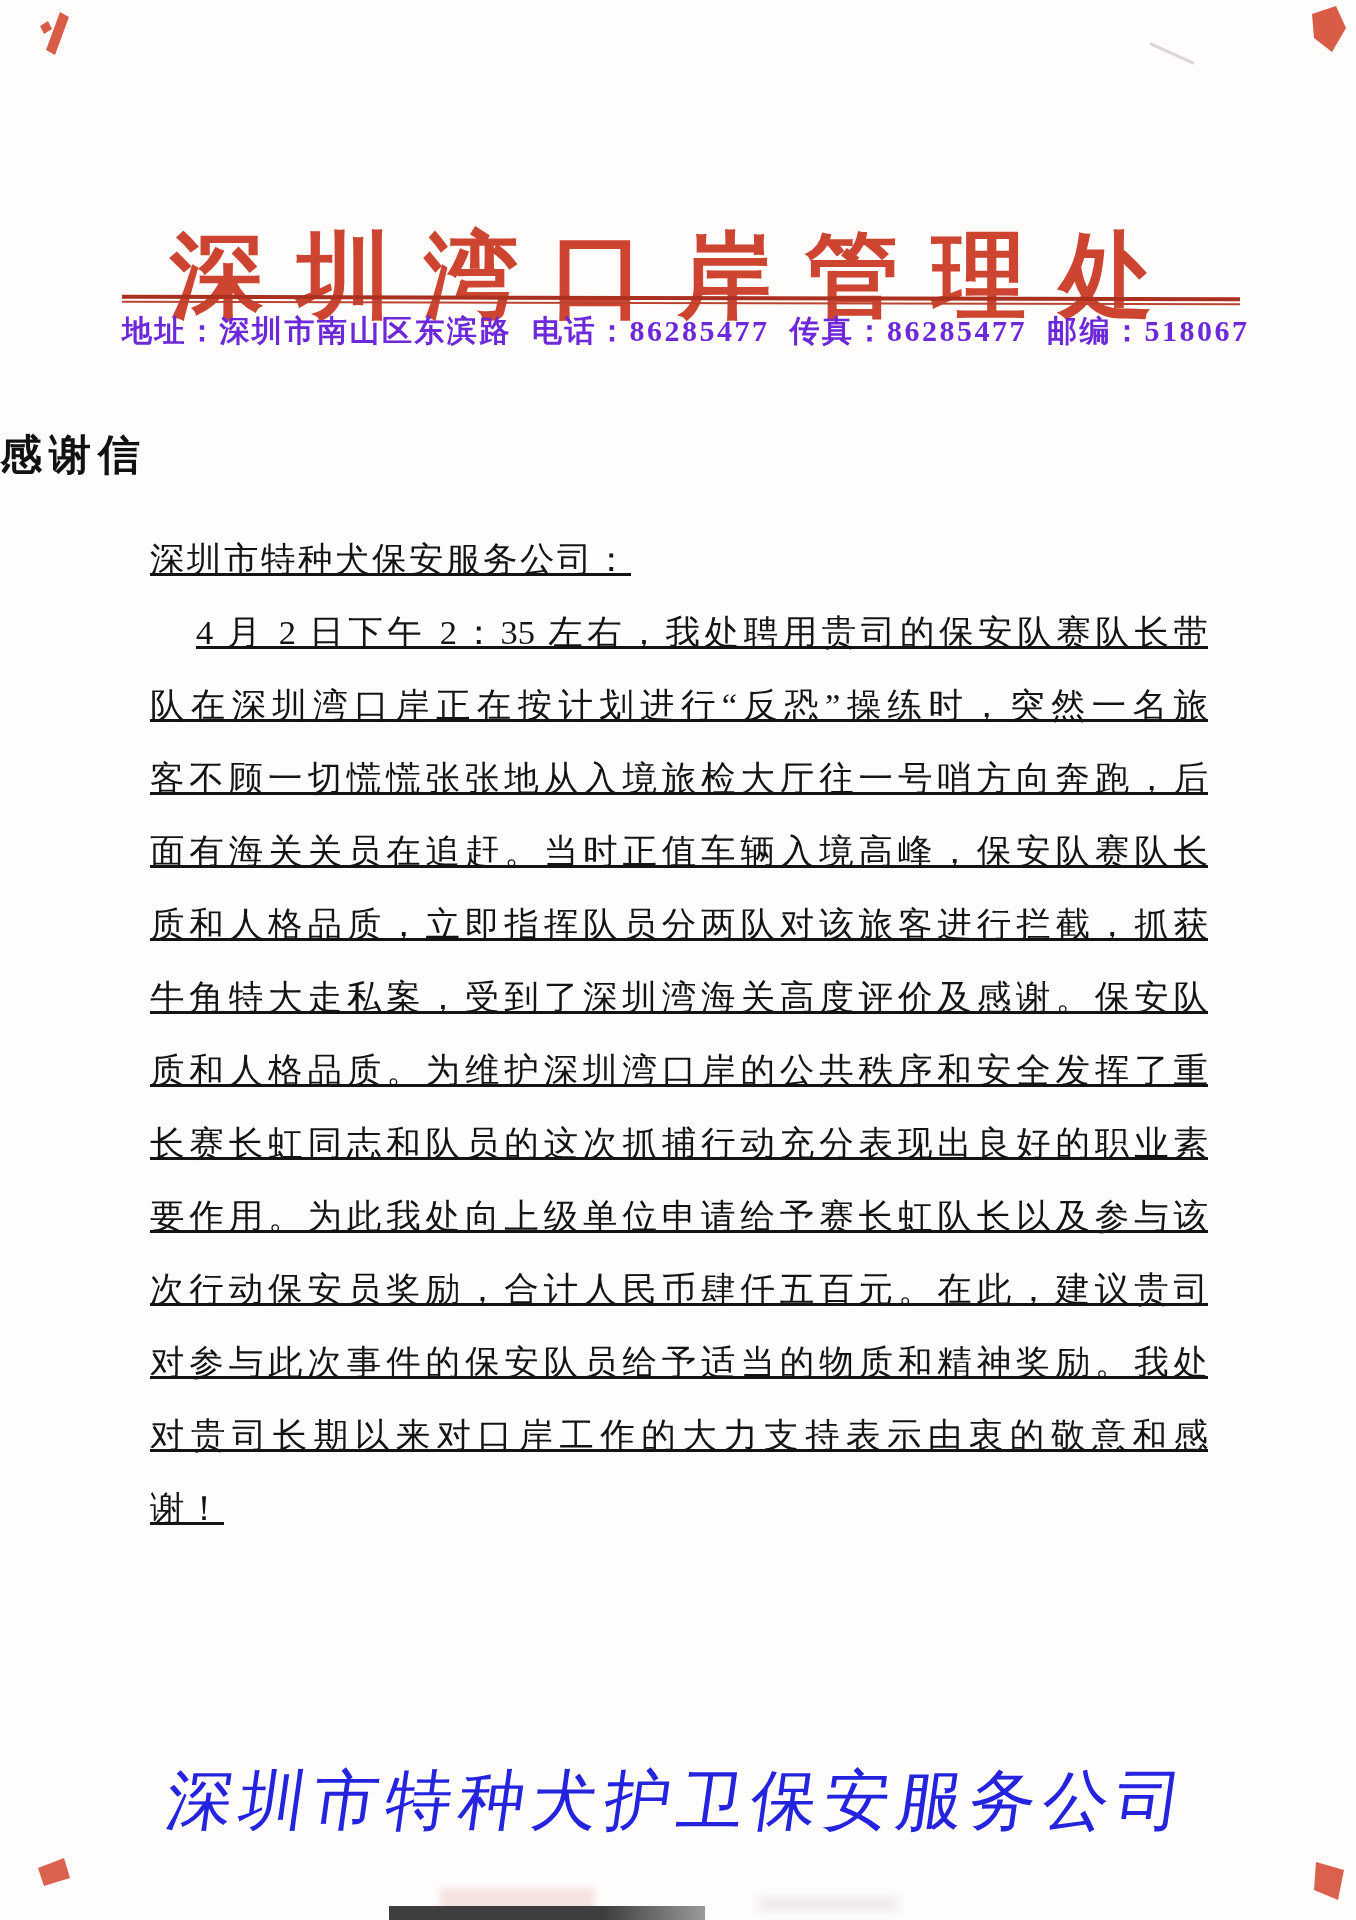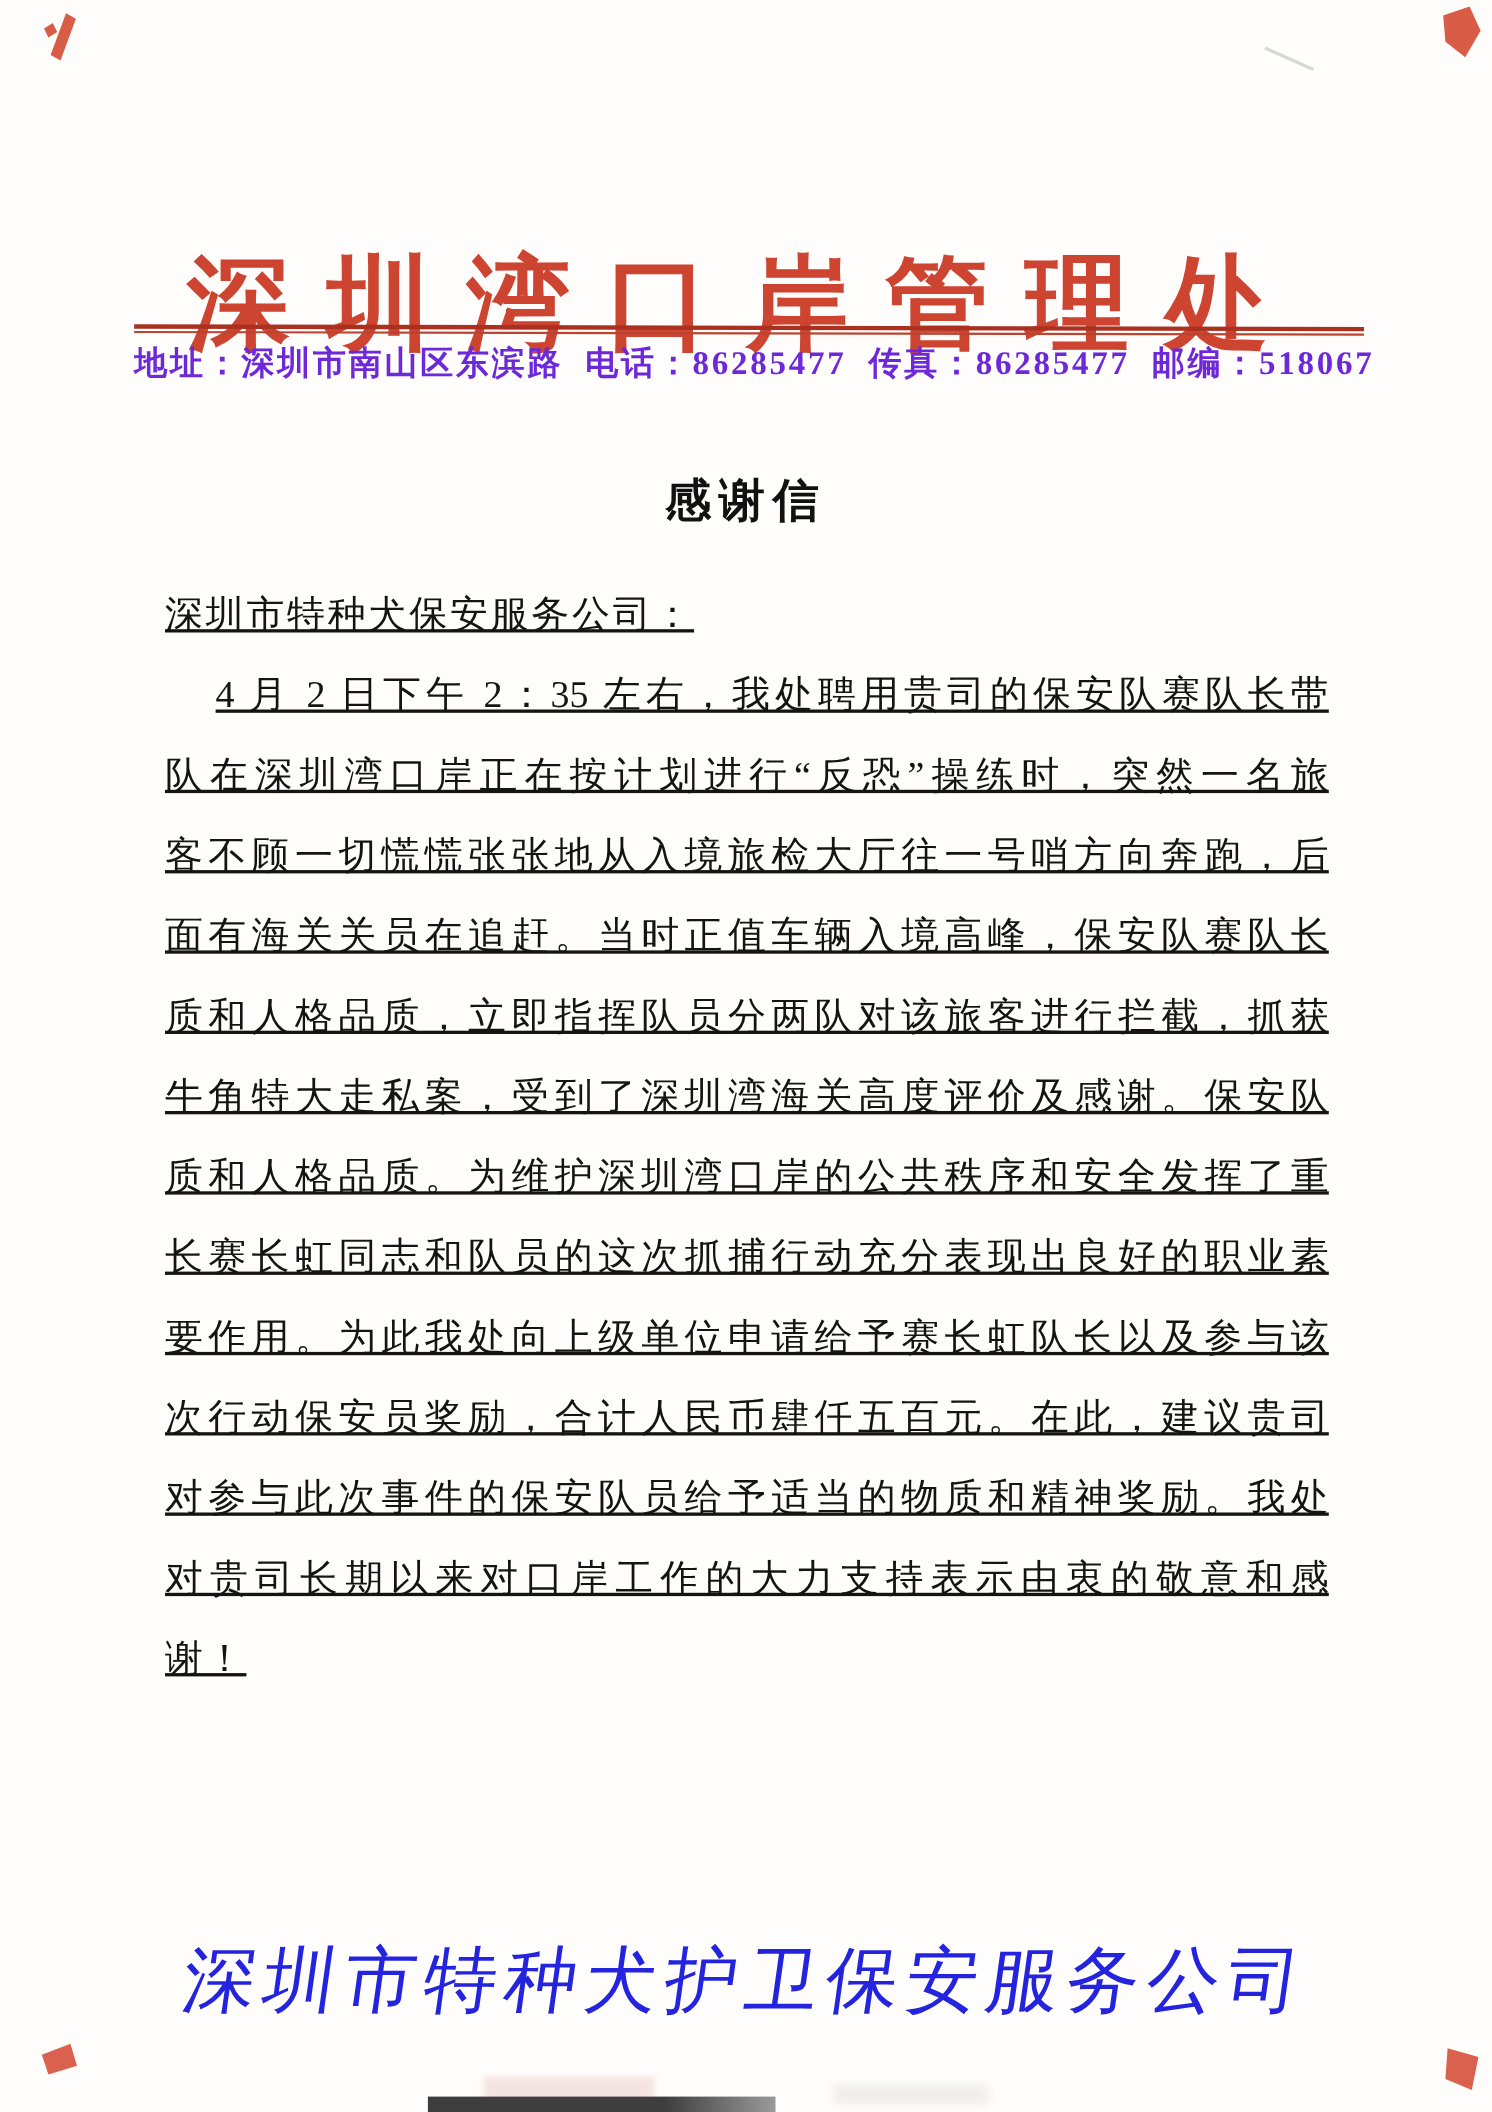--- a/index.html
+++ b/index.html
@@ -33,21 +33,21 @@
   }
   .contact{
     position:absolute;top:312px;left:122px;width:1118px;
     font-size:30px;font-weight:bold;color:#6d28d9;
     letter-spacing:2.5px;white-space:pre;line-height:38px;
   }
 
   
   .title{
     position:absolute;top:392px;left:0;width:100%;
-    text-align:center;font-size:42px;font-weight:bold;
+    font-size:42px;font-weight:bold;
     letter-spacing:7px;color:#111;
   }
 
   
   .body{
     position:absolute;top:523px;left:150px;width:1058px;
     font-size:34.5px;color:#141414;text-decoration:underline;
   }
   .bl{height:73px;line-height:73px;}
   .j{text-align:justify;text-align-last:justify;}

